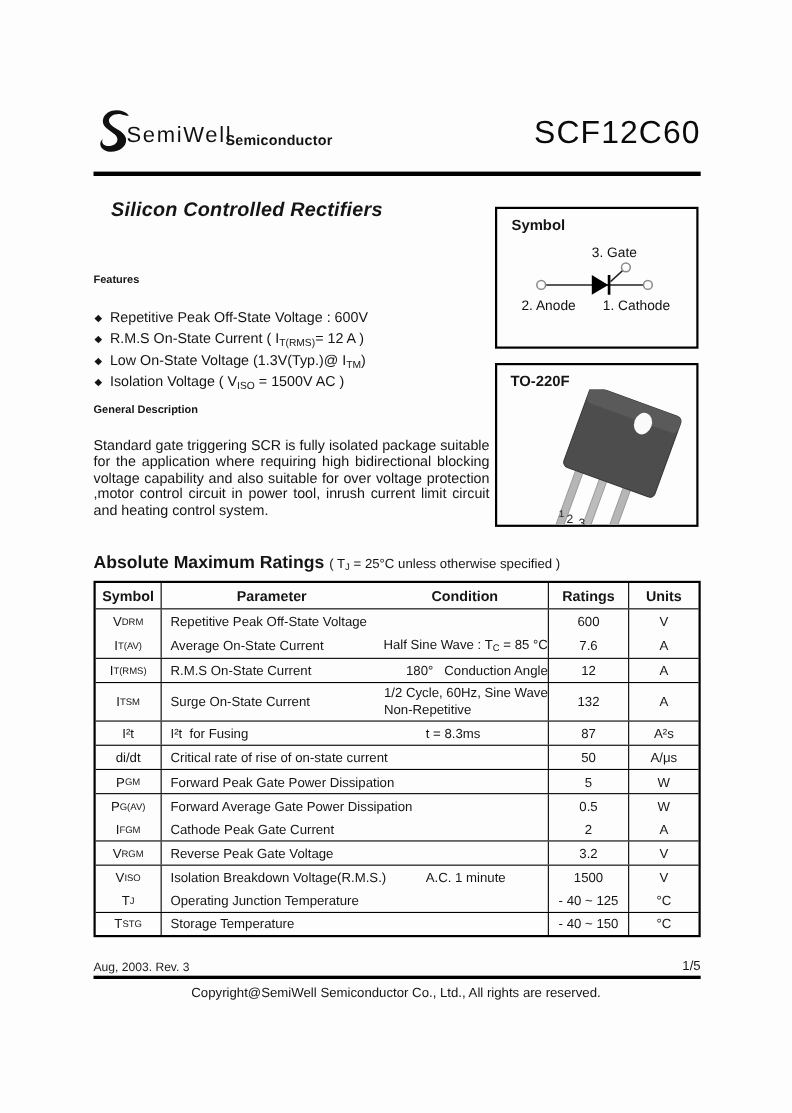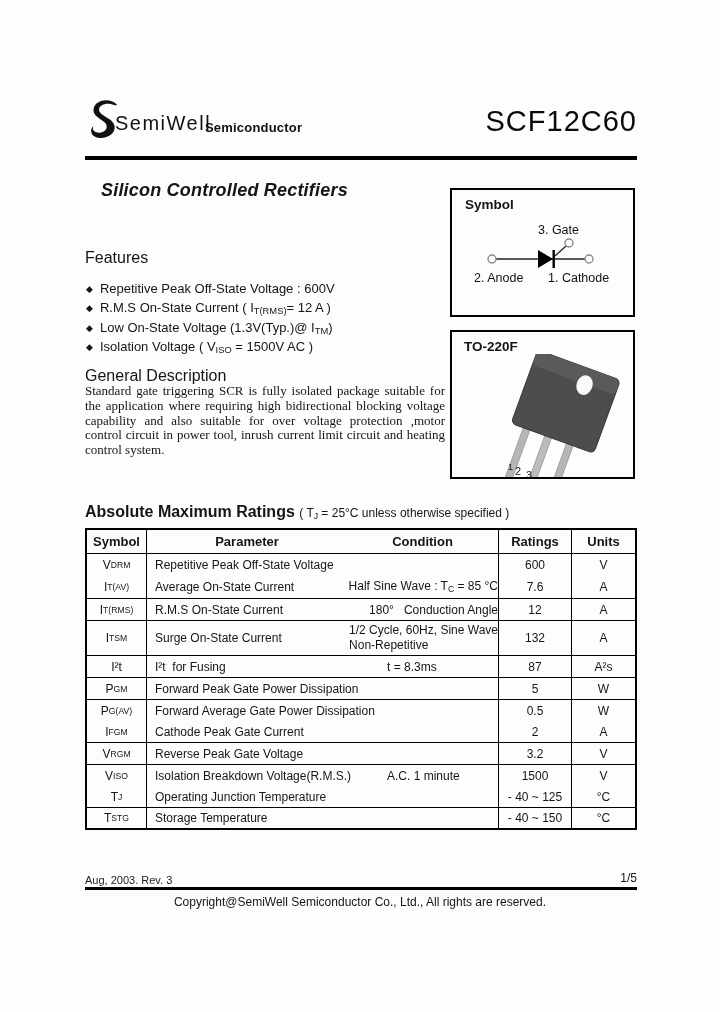--- a/index.html
+++ b/index.html
@@ -6,21 +6,21 @@
   .page{position:relative;width:720px;height:1012px;background:#fdfdfd;
         font-family:"Liberation Sans","DejaVu Sans",sans-serif;color:#151515;overflow:hidden;}
   .abs{position:absolute;}
   
   .brand{font-size:20px;letter-spacing:1.5px;color:#111;}
   .brand-sub{font-size:13px;font-weight:bold;letter-spacing:0.2px;color:#111;}
   .part{font-size:29px;letter-spacing:1px;color:#0a0a0a;}
   .rule{background:#000;}
   
   .doc-title{font-size:18px;font-weight:bold;font-style:italic;letter-spacing:0.2px;margin-left:16px;}
-  .h2{font-size:16px;font-weight:normal;}
+  .h2{font-size:10px;font-weight:bold;}
   .feat{font-size:13px;line-height:16px;}
   .feat .row{display:flex;align-items:baseline;}
   .bullet{font-size:9px;margin-right:7px;position:relative;top:-1px;}
   .para{font-size:13px;line-height:14.8px;text-align:justify;}
   .sb{font-size:0.72em;vertical-align:-0.25em;}
   
   .box{position:absolute;border:2px solid #000;background:#fdfdfd;box-sizing:border-box;}
   .box-h{position:absolute;left:13px;top:7px;font-size:13.5px;font-weight:bold;}
   
   .amr-note{font-size:12px;font-weight:normal;}
@@ -113,21 +113,21 @@
         <rect x="-44" y="-50" width="88" height="16" rx="5" fill="#5a5a5a"></rect>
         <ellipse cx="12" cy="-33" rx="8" ry="10" fill="#fafafa"></ellipse>
       </g>
       <text x="56" y="116" font-size="9" fill="#222">1</text>
       <text x="63" y="121" font-size="11" fill="#222">2</text>
       <text x="74" y="125" font-size="11" fill="#222">3</text>
     </svg>
   </div>
 
   <span class="abs h2" style="left:85px;top:367px;">General Description</span>
-  <div class="abs para" style="left:85px;top:384px;width:360px;font-family:Liberation Serif, serif;">Standard gate triggering SCR is fully isolated package suitable for the application where requiring high bidirectional blocking voltage capability and also suitable for over voltage protection ,motor control circuit in power tool, inrush current limit circuit and heating control system.</div>
+  <div class="abs para" style="left:85px;top:398px;width:360px;">Standard gate triggering SCR is fully isolated package suitable for the application where requiring high bidirectional blocking voltage capability and also suitable for over voltage protection ,motor control circuit in power tool, inrush current limit circuit and heating control system.</div>
 
   <div class="abs" style="left:85px;top:503px;">
     <span style="font-size:16px;font-weight:bold;">Absolute Maximum Ratings</span>
     <span class="amr-note">
       <span>( T</span><span class="sb">J</span><span> = 25°C unless otherwise specified )</span>
     </span>
   </div>
 
   <div class="tbl">
     <div class="trh">
@@ -227,20 +227,40 @@
           </div>
         </div>
       <div class="col c-rat">
           <div class="ln cc">87</div>
         </div>
       <div class="col c-unit">
           <div class="ln cc">A²s</div>
         </div>
     </div>
 
+    <div class="block">
+      <div class="col c-sym">
+          <div class="ln cc">
+            <span>di/dt</span>
+            <span class="sb"></span>
+          </div>
+        </div>
+      <div class="col c-mid">
+          <div class="ln">
+            <span class="param" style="width:320px;">Critical rate of rise of on-state current</span>
+            <span class="cond"></span>
+          </div>
+        </div>
+      <div class="col c-rat">
+          <div class="ln cc">50</div>
+        </div>
+      <div class="col c-unit">
+          <div class="ln cc">A/μs</div>
+        </div>
+    </div>
 
     <div class="block">
       <div class="col c-sym">
           <div class="ln cc">
             <span>P</span>
             <span class="sb">GM</span>
           </div>
         </div>
       <div class="col c-mid">
           <div class="ln">

